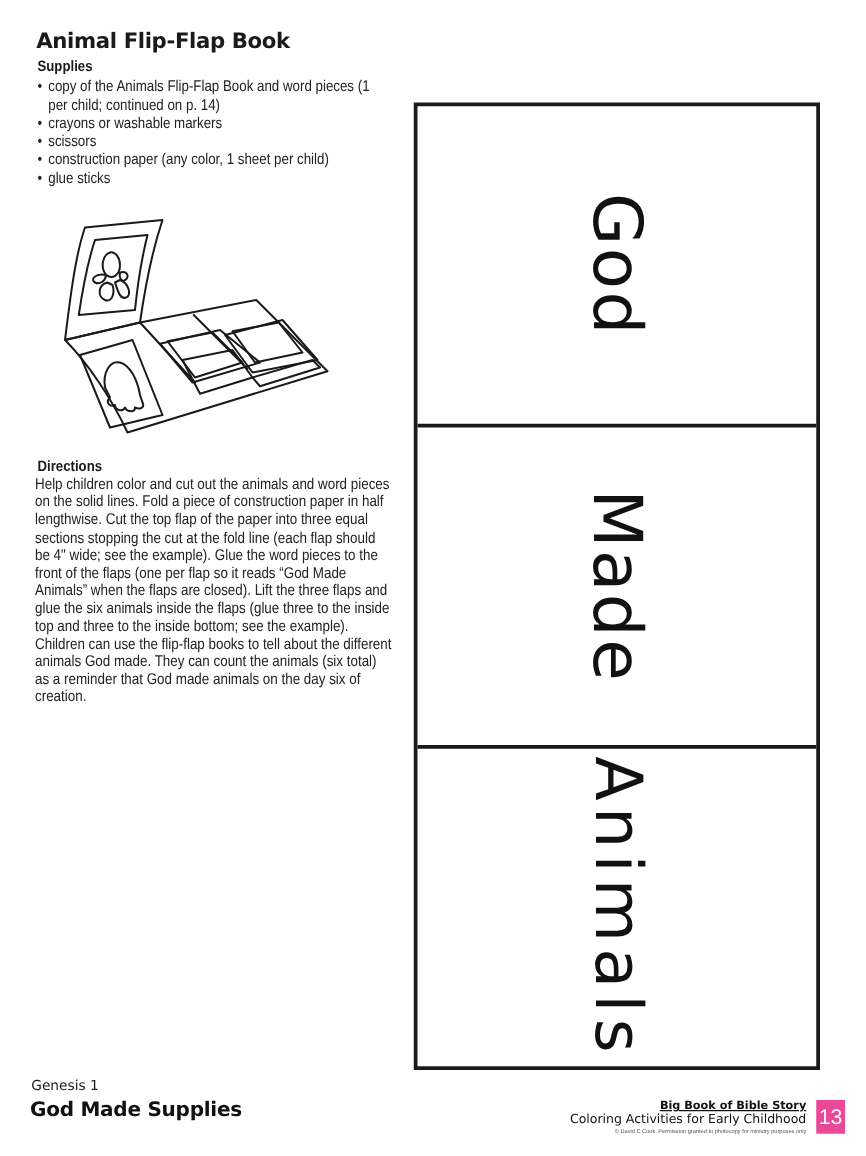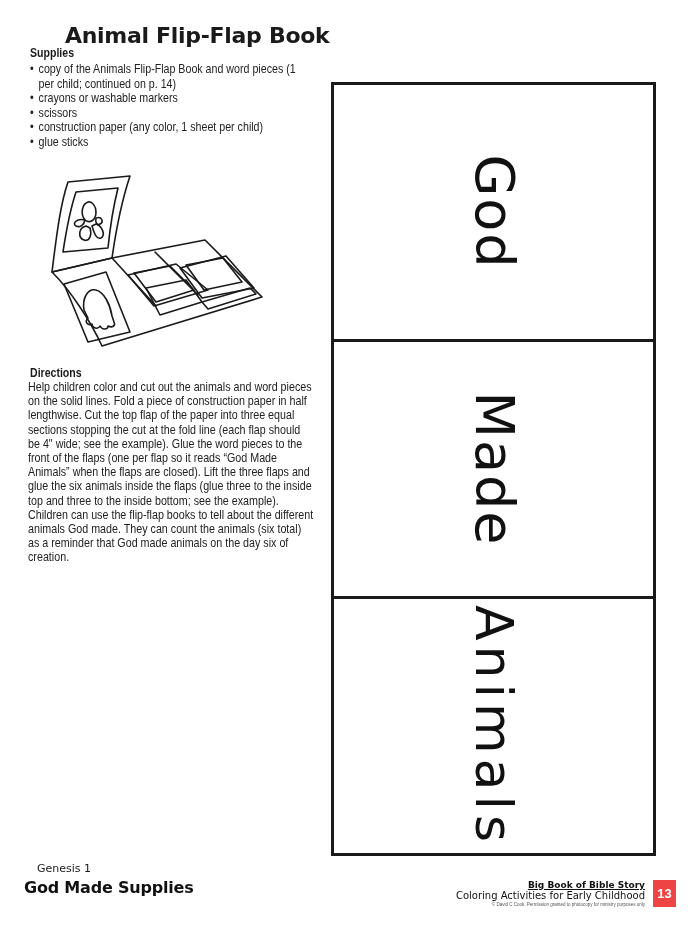--- a/index.html
+++ b/index.html
@@ -1,44 +1,44 @@
 <!DOCTYPE html>
 <html><head>
   <meta charset="utf-8">
   <style>
     html, body { margin: 0; padding: 0; background: #ffffff; }
     body { width: 693px; height: 925px; position: relative; overflow: hidden; color: #1c1c1c; font-family: "Liberation Sans", sans-serif; }
 
-    .title { position: absolute; left: 29px; top: 23px; font-family: "DejaVu Sans", sans-serif; font-weight: bold; font-size: 22px; letter-spacing: -0.3px; color: #1a1a1a; margin-left: 36px; }
+    .title { position: absolute; left: 29px; top: 23px; font-family: "DejaVu Sans", sans-serif; font-weight: bold; font-size: 17px; letter-spacing: -0.3px; color: #1a1a1a; }
     .section-head { position: absolute; left: 30px; font-family: "Liberation Sans", sans-serif; font-weight: bold; font-size: 12px; transform: scaleX(0.88); transform-origin: left; color: #1a1a1a; }
     .supplies-head { top: 46px; }
     .supplies-list { position: absolute; left: 30px; top: 62px; width: 320px; margin: 0; padding: 0; list-style: none; font-size: 12.4px; line-height: 14.5px; transform: scaleX(0.86); transform-origin: left top; color: #222; }
     .supplies-list li { position: relative; padding-left: 10px; }
     .supplies-list li .bullet { position: absolute; left: 0; top: 0; }
 
     .illustration { position: absolute; left: 30px; top: 160px; width: 250px; height: 190px; }
 
     .directions-head { top: 366px; }
     .directions-text { position: absolute; left: 28px; top: 380px; width: 330px; margin: 0; font-size: 12.4px; line-height: 14.2px; transform: scaleX(0.865); transform-origin: left top; color: #222; }
 
     .flip-card { position: absolute; left: 331px; top: 82px; width: 319px; height: 768px; border: 3px solid #1a1a1a; }
     .flap { position: absolute; left: 0; width: 100%; box-sizing: border-box; }
     .flap-1 { top: 0; height: 257px; border-bottom: 3px solid #1a1a1a; }
     .flap-2 { top: 257px; height: 257px; border-bottom: 3px solid #1a1a1a; }
     .flap-3 { top: 514px; height: 254px; }
     .flap-word { position: absolute; left: 50%; top: 50%; transform: translate(-50%, -50%) rotate(90deg); white-space: nowrap; font-family: "DejaVu Sans", sans-serif; font-size: 54px; letter-spacing: 2px; color: #111; }
     .flap-word.w3 { font-size: 52px; letter-spacing: 5px; }
 
-    .footer-ref { position: absolute; left: 25px; top: 862px; font-family: "DejaVu Sans", sans-serif; font-size: 11px; color: #1a1a1a; margin-left: 12px; }
+    .footer-ref { position: absolute; left: 25px; top: 862px; font-family: "DejaVu Sans", sans-serif; font-size: 11px; color: #1a1a1a; }
     .footer-title { position: absolute; left: 24px; top: 878px; font-family: "DejaVu Sans", sans-serif; font-weight: bold; font-size: 16px; letter-spacing: -0.2px; color: #111; }
 
     .book-title-1 { position: absolute; right: 48px; top: 880px; font-family: "DejaVu Sans", sans-serif; font-weight: bold; font-size: 9px; color: #111; text-decoration: underline; }
     .book-title-2 { position: absolute; right: 48px; top: 890px; font-family: "DejaVu Sans", sans-serif; font-size: 10px; color: #111; }
     .copyright { position: absolute; right: 48px; top: 902px; font-family: "Liberation Sans", sans-serif; font-size: 4.5px; color: #555; }
-    .page-num { position: absolute; left: 653px; top: 880px; width: 23px; height: 27px; background: #ef4444; color: #ffffff; font-family: "Liberation Sans", sans-serif; font-weight: bold; font-size: 13px; line-height: 27px; text-align: center; }
+    .page-num { position: absolute; left: 653px; top: 880px; width: 23px; height: 27px; background: #ec4899; color: #ffffff; font-family: "Liberation Sans", sans-serif; font-weight: normal; font-size: 17px; line-height: 27px; text-align: center; }
   </style>
 </head>
 <body>
 
 <div>
 
   <div class="title">Animal Flip-Flap Book</div>
 
   <div class="section-head supplies-head">Supplies</div>
   <ul class="supplies-list">

